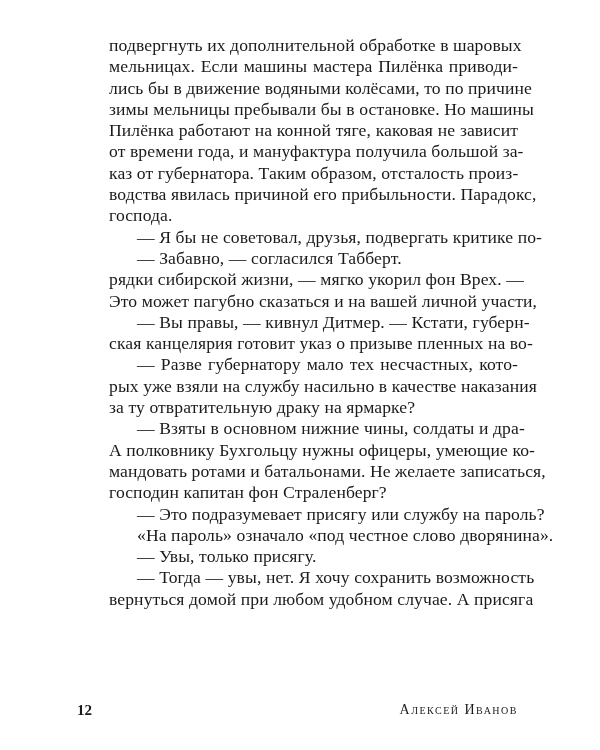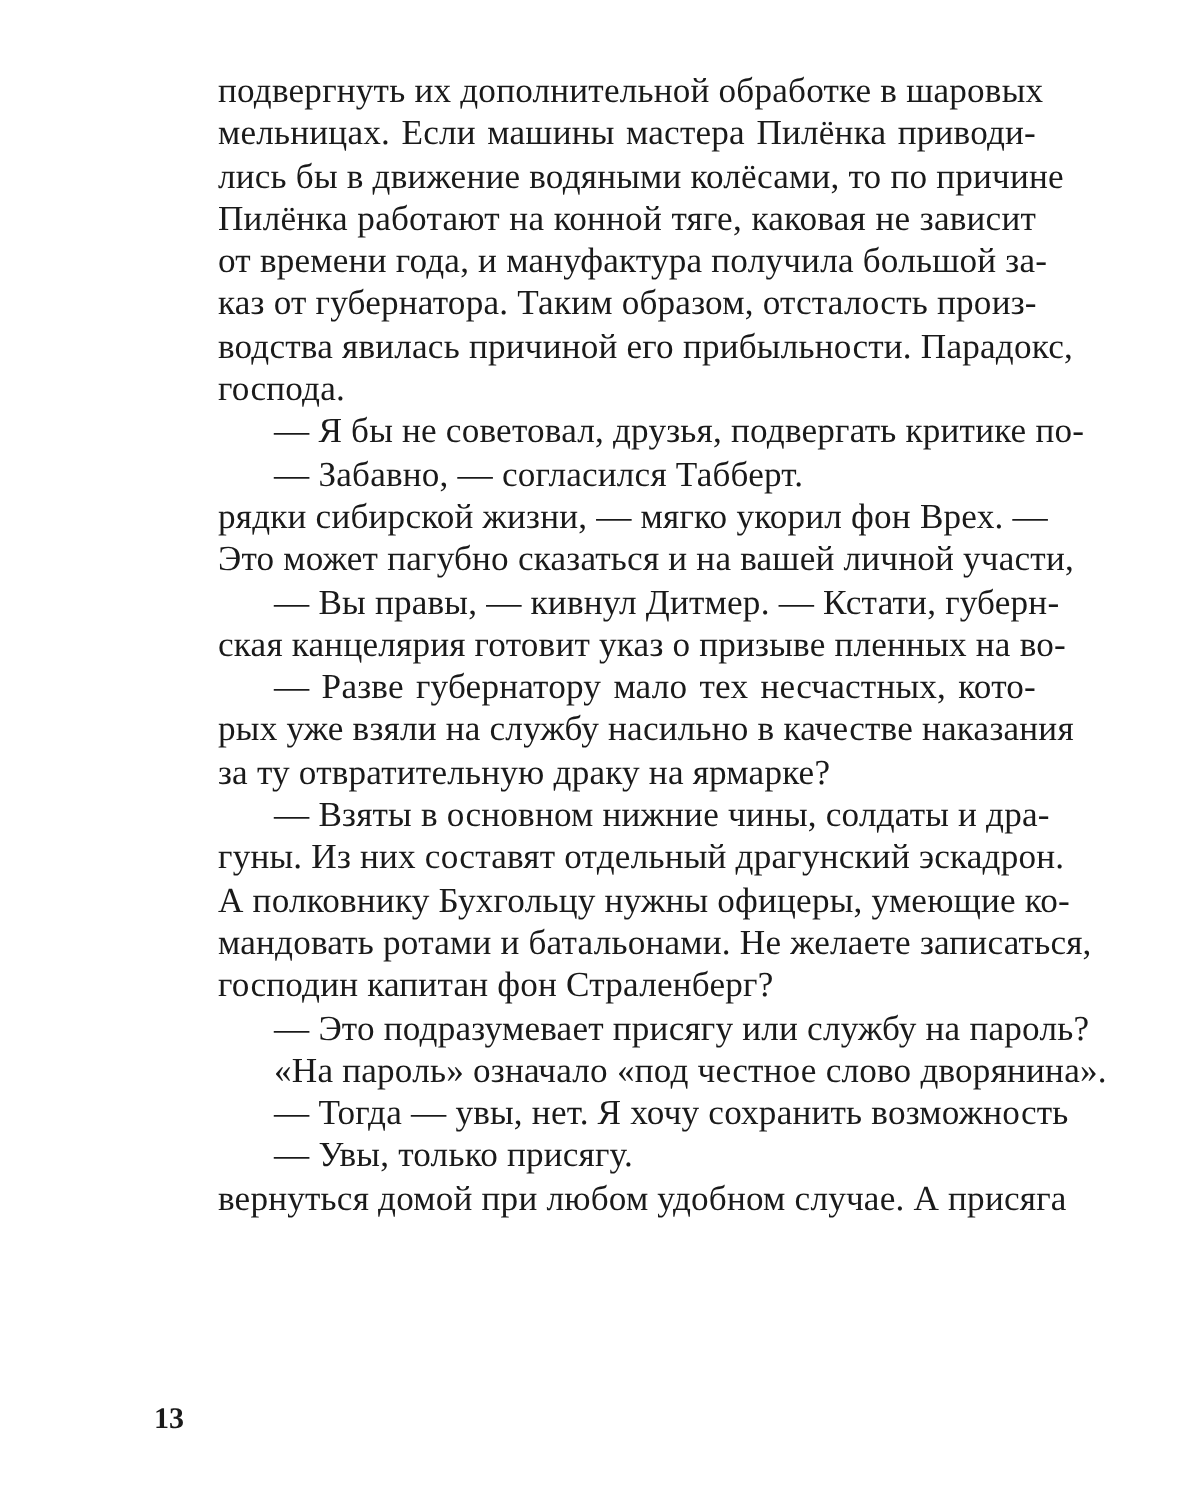--- a/index.html
+++ b/index.html
@@ -23,41 +23,42 @@
     font-variant: small-caps;
   }
 </style>
 </head>
 <body>
 
 <div class="page" id="page-body">
     <span class="line">подвергнуть их дополнительной обработке в шаровых</span>
     <span class="line">мельницах. Если машины мастера Пилёнка приводи-</span>
     <span class="line">лись бы в движение водяными колёсами, то по причине</span>
+    <span class="line">зимы мельницы пребывали бы в остановке. Но машины</span>
     <span class="line">Пилёнка работают на конной тяге, каковая не зависит</span>
     <span class="line">от времени года, и мануфактура получила большой за-</span>
     <span class="line">каз от губернатора. Таким образом, отсталость произ-</span>
     <span class="line">водства явилась причиной его прибыльности. Парадокс,</span>
     <span class="line last">господа.</span>
     <span class="line indent">— Я бы не советовал, друзья, подвергать критике по-</span>
     <span class="line indent last">— Забавно, — согласился Табберт.</span>
     <span class="line">рядки сибирской жизни, — мягко укорил фон Врех. —</span>
     <span class="line">Это может пагубно сказаться и на вашей личной участи,</span>
     <span class="line indent">— Вы правы, — кивнул Дитмер. — Кстати, губерн-</span>
     <span class="line">ская канцелярия готовит указ о призыве пленных на во-</span>
     <span class="line indent">— Разве губернатору мало тех несчастных, кото-</span>
     <span class="line">рых уже взяли на службу насильно в качестве наказания</span>
     <span class="line last">за ту отвратительную драку на ярмарке?</span>
     <span class="line indent">— Взяты в основном нижние чины, солдаты и дра-</span>
-    <span class="line">гуны. Из них составят отдельный драгунский эскадрон.</span>
     <span class="line">А полковнику Бухгольцу нужны офицеры, умеющие ко-</span>
     <span class="line">мандовать ротами и батальонами. Не желаете записаться,</span>
     <span class="line last">господин капитан фон Страленберг?</span>
     <span class="line indent">— Это подразумевает присягу или службу на пароль?</span>
     <span class="line indent last">«На пароль» означало «под честное слово дворянина».</span>
+    <span class="line indent last">— Увы, только присягу.</span>
     <span class="line indent">— Тогда — увы, нет. Я хочу сохранить возможность</span>
-    <span class="line indent last">— Увы, только присягу.</span>
     <span class="line">вернуться домой при любом удобном случае. А присяга</span>
   </div>
 
 <div class="footer">
-  <span class="page-number">13</span>
+  <span class="page-number">12</span>
+  <span class="running-head">Алексей Иванов</span>
 </div>
 
 </body></html>

